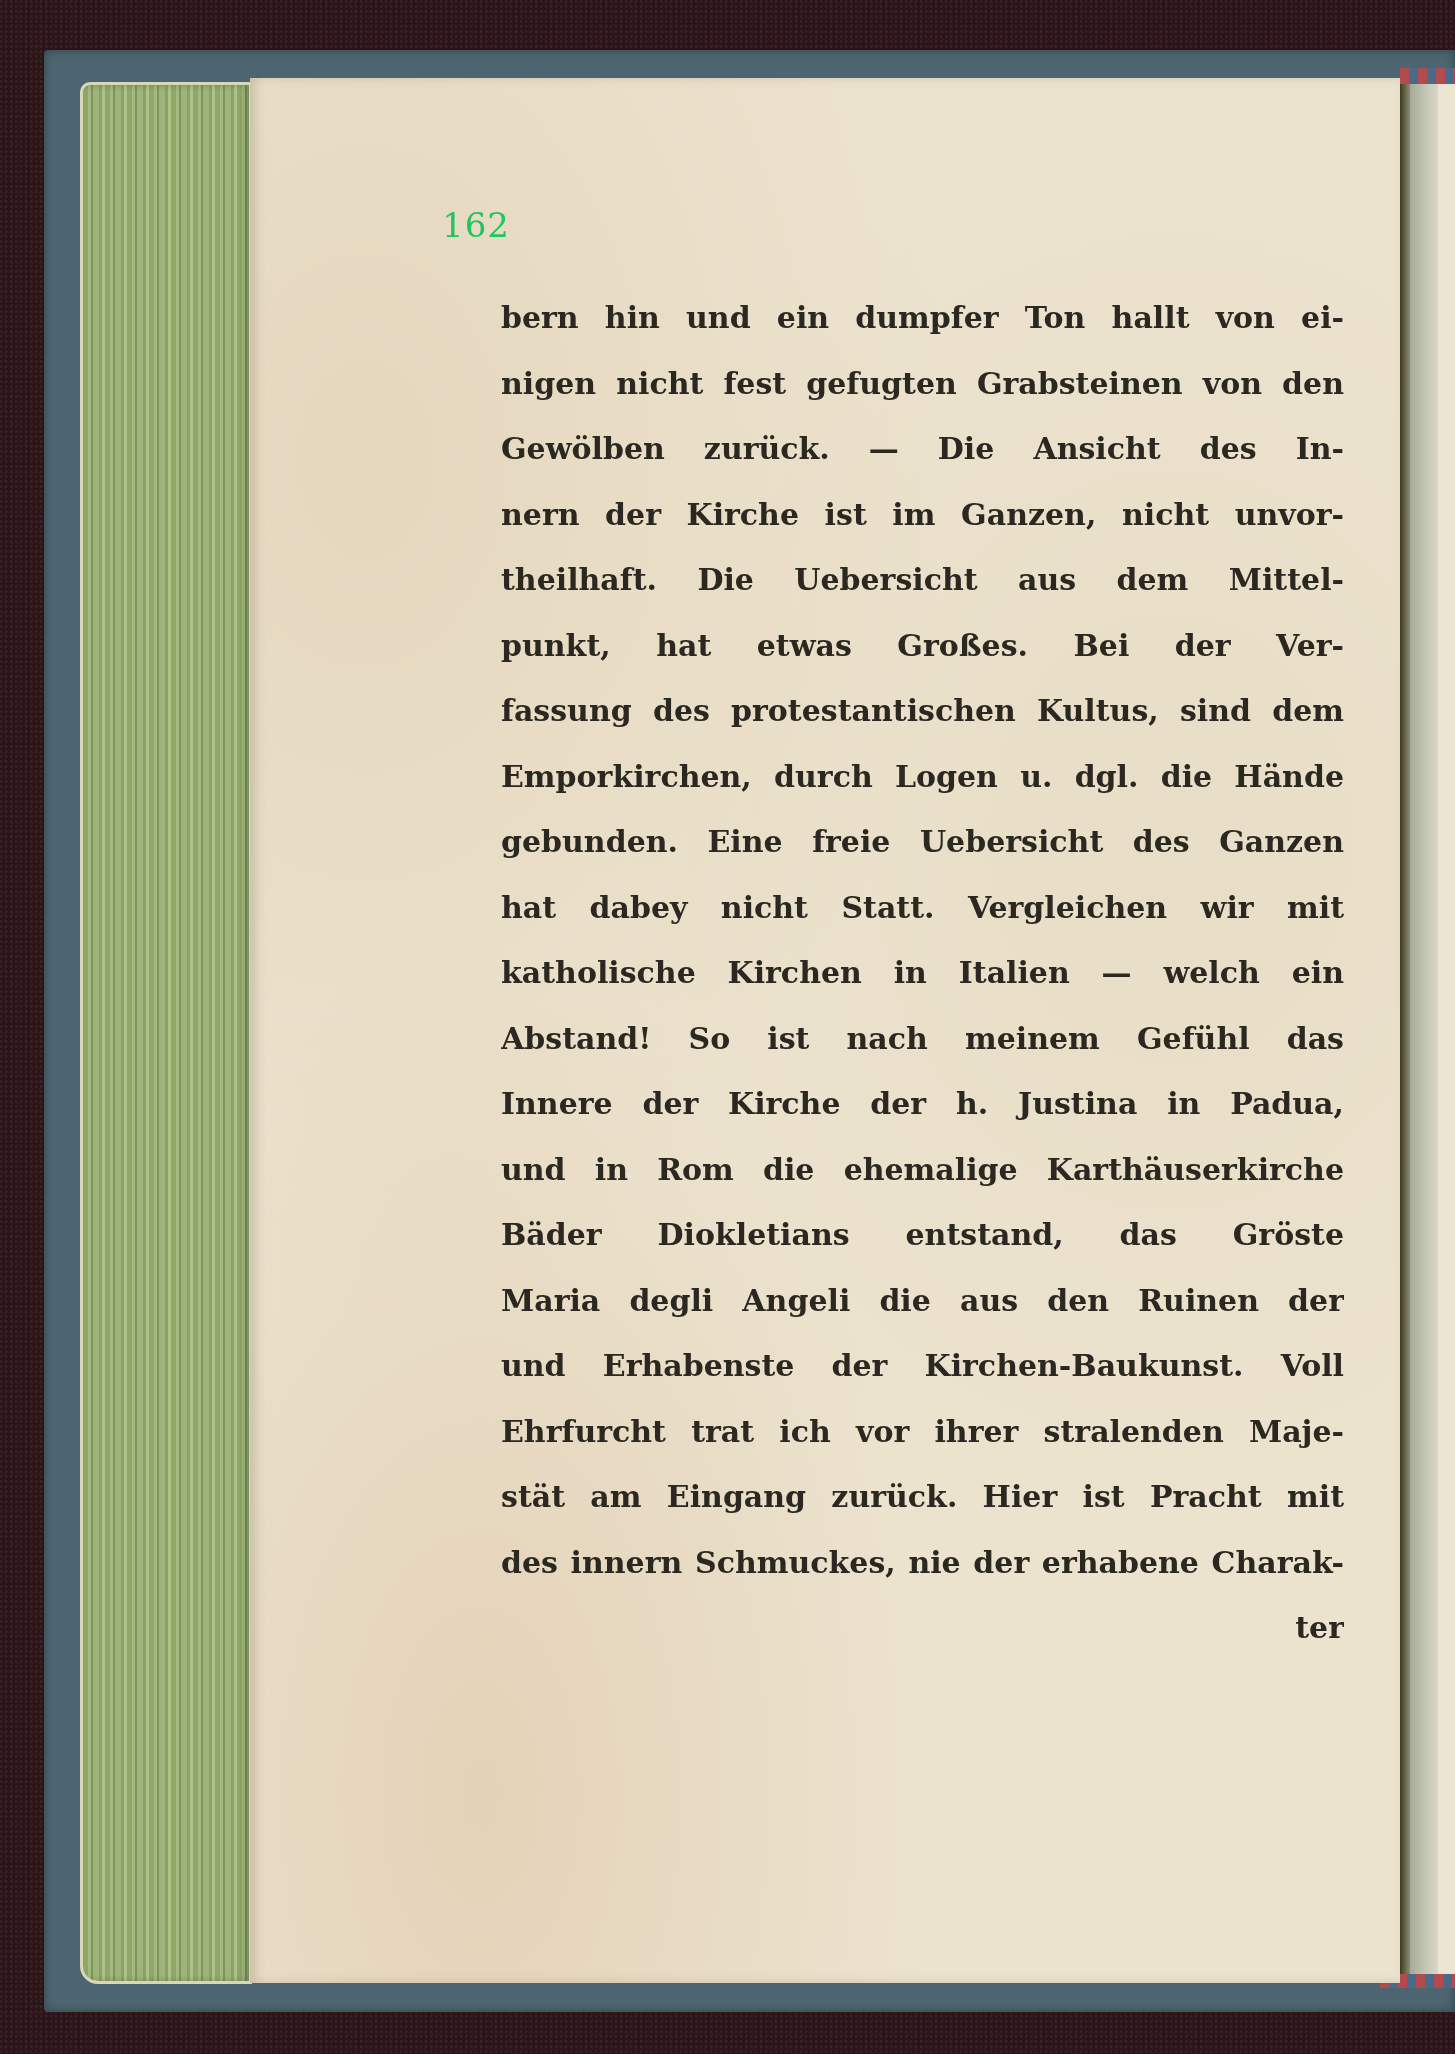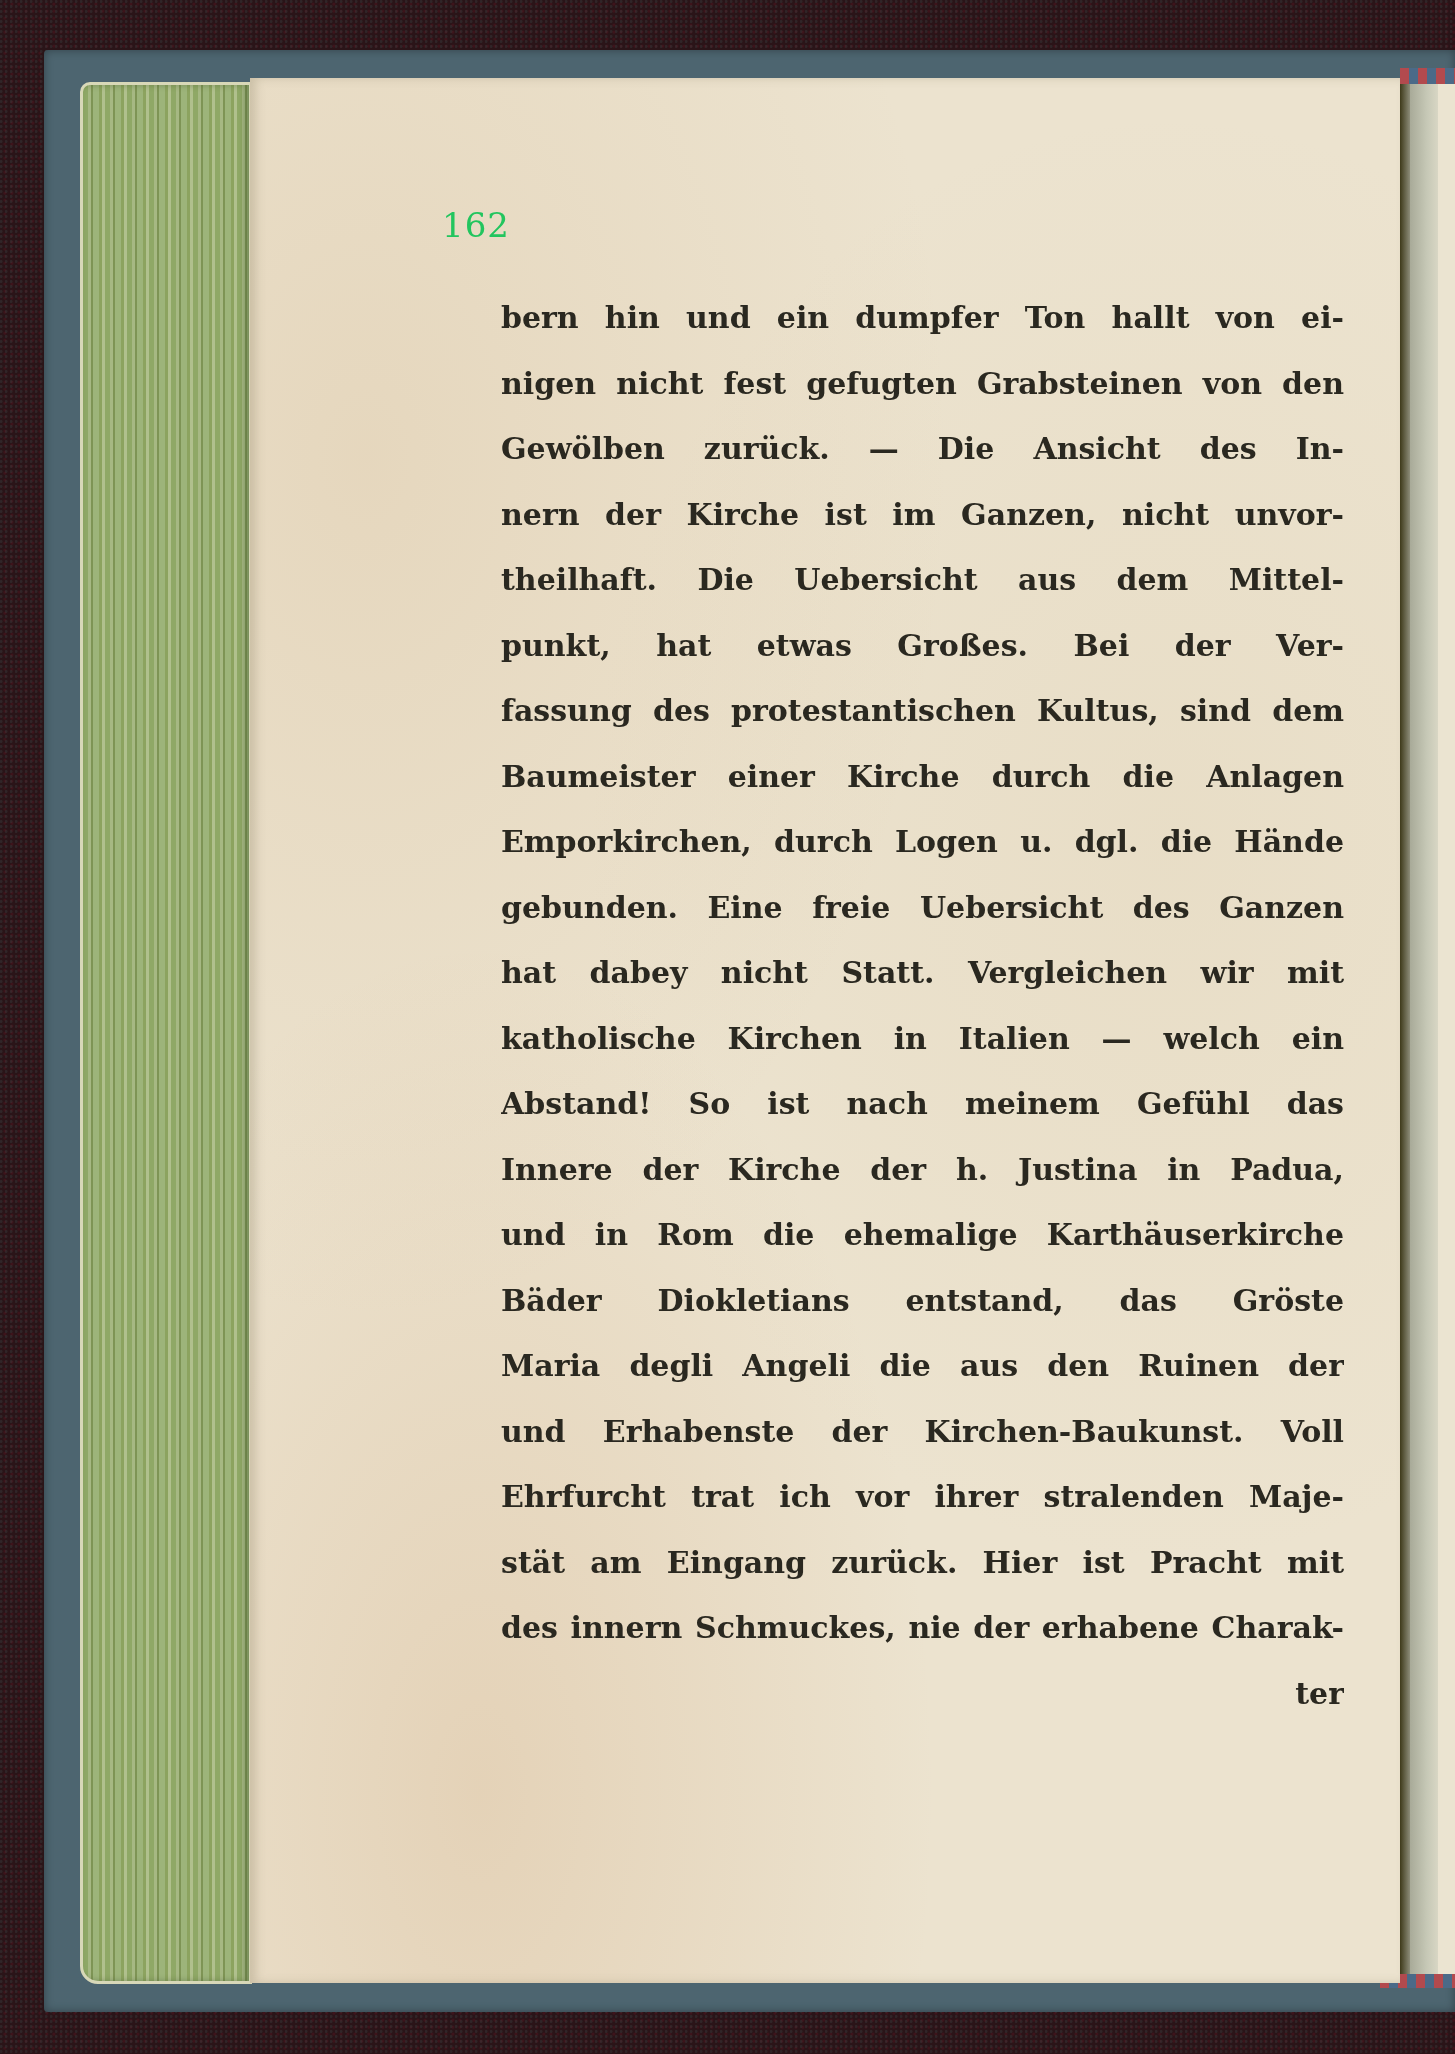--- a/index.html
+++ b/index.html
@@ -145,21 +145,20 @@
 <div class="page-number">162</div>
 
 <div class="text-block">
   <div class="line">bern hin und ein dumpfer Ton hallt von ei-</div>
   <div class="line">nigen nicht fest gefugten Grabsteinen von den</div>
   <div class="line">Gewölben zurück. — Die Ansicht des In-</div>
   <div class="line">nern der Kirche ist im Ganzen, nicht unvor-</div>
   <div class="line">theilhaft. Die Uebersicht aus dem Mittel-</div>
   <div class="line">punkt, hat etwas Großes. Bei der Ver-</div>
   <div class="line">fassung des protestantischen Kultus, sind dem</div>
-  <div class="line">Baumeister einer Kirche durch die Anlagen</div>
   <div class="line">Emporkirchen, durch Logen u. dgl. die Hände</div>
   <div class="line">gebunden. Eine freie Uebersicht des Ganzen</div>
   <div class="line">hat dabey nicht Statt. Vergleichen wir mit</div>
   <div class="line">katholische Kirchen in Italien — welch ein</div>
   <div class="line">Abstand! So ist nach meinem Gefühl das</div>
   <div class="line">Innere der Kirche der h. Justina in Padua,</div>
   <div class="line">und in Rom die ehemalige Karthäuserkirche</div>
   <div class="line">Bäder Diokletians entstand, das Gröste</div>
   <div class="line">Maria degli Angeli die aus den Ruinen der</div>
   <div class="line">und Erhabenste der Kirchen-Baukunst. Voll</div>

